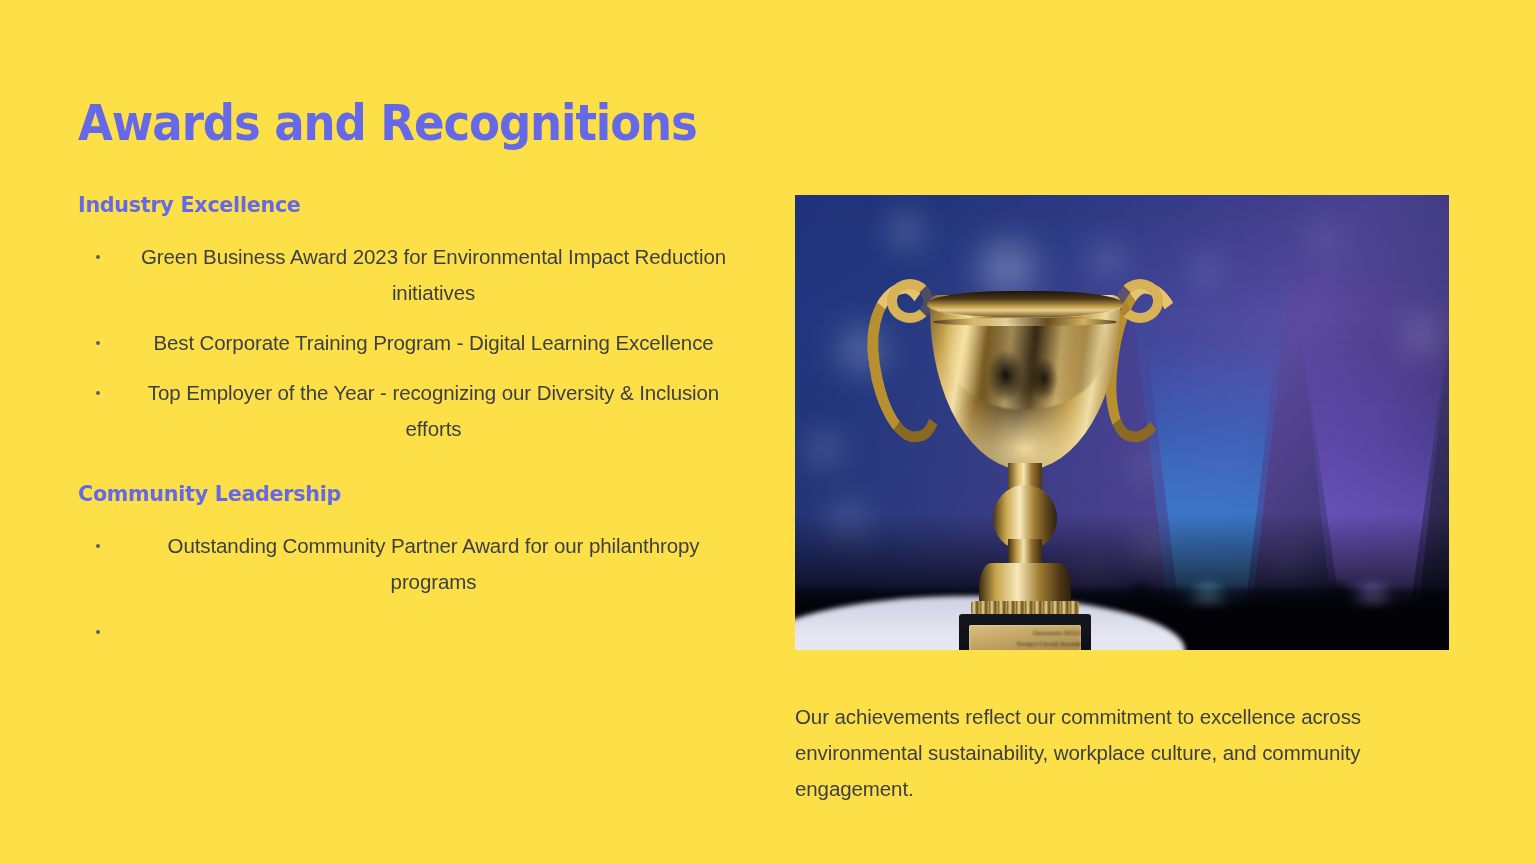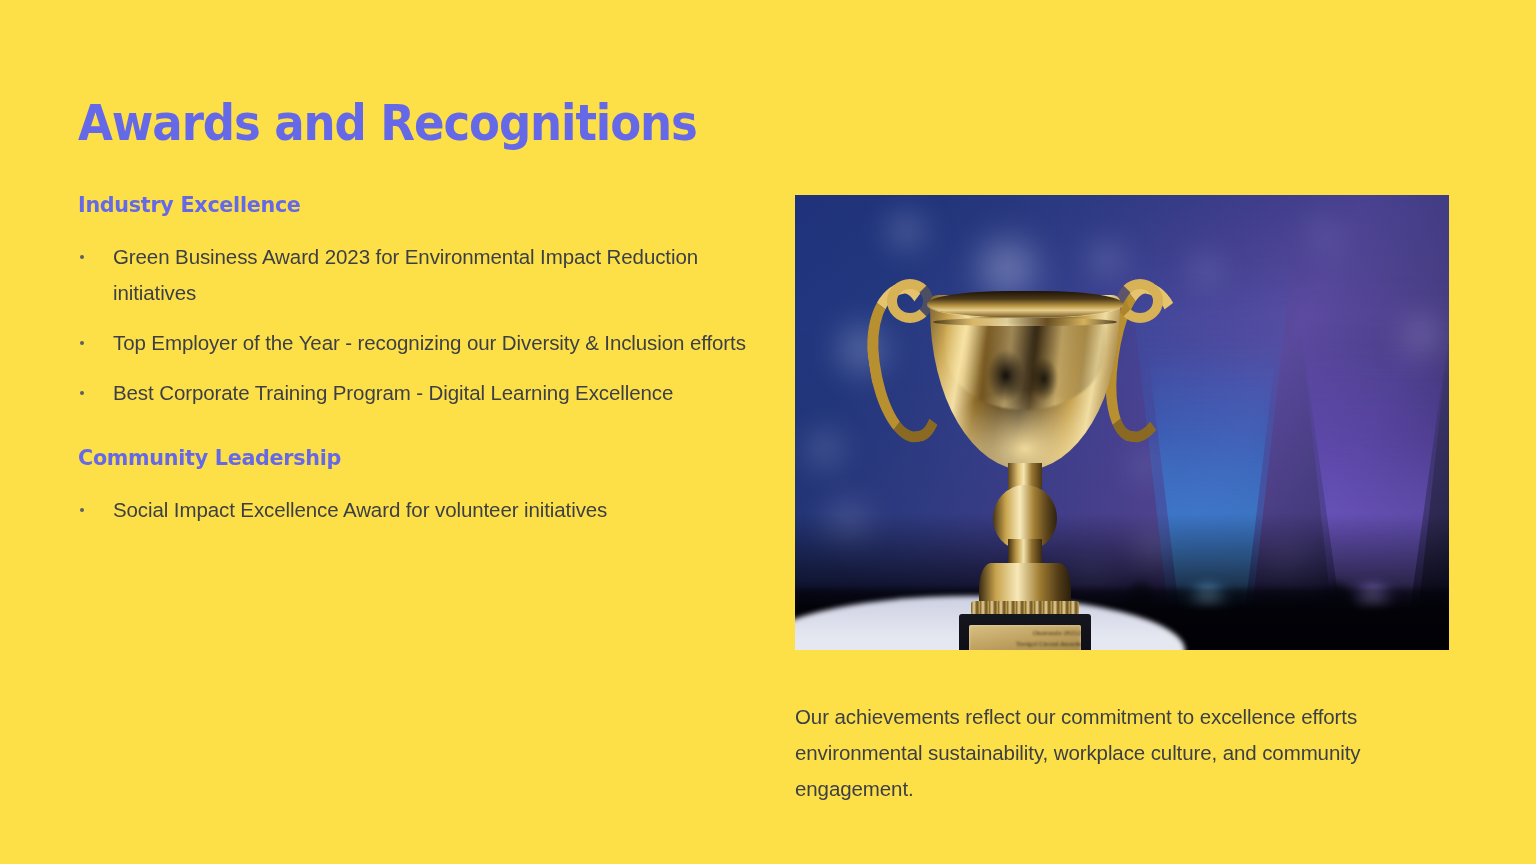--- a/index.html
+++ b/index.html
@@ -55,22 +55,23 @@
     transform-origin: left center;
     white-space: nowrap;
     margin: 0 0 22px 0;
   }
   .section-heading.second {
     margin-top: 34px;
   }
 
   ul.bullets {
     list-style: none;
-    margin: 0;
+    margin: 16px;
     padding: 0;
+    text-align: center;
   }
   ul.bullets li {
     position: relative;
     padding-left: 35px;
     margin-bottom: 14px;
     font-family: "Liberation Sans", sans-serif;
     font-size: 20.5px;
     line-height: 36px;
     color: #3c3f46;
     letter-spacing: -0.1px;
@@ -449,34 +450,37 @@
 
     <h2 class="section-heading">Industry Excellence</h2>
 
     <ul class="bullets">
       <li>
         <span class="bullet-dot"></span>
         <span>Green Business Award 2023 for Environmental Impact Reduction initiatives</span>
       </li>
       <li>
         <span class="bullet-dot"></span>
-        <span>Top Employer of the Year - recognizing our Diversity &amp; Inclusion efforts</span>
+        <span>Best Corporate Training Program - Digital Learning Excellence</span>
       </li>
       <li>
         <span class="bullet-dot"></span>
-        <span>Best Corporate Training Program - Digital Learning Excellence</span>
+        <span>Top Employer of the Year - recognizing our Diversity &amp; Inclusion efforts</span>
       </li>
     </ul>
 
     <h2 class="section-heading second">Community Leadership</h2>
 
     <ul class="bullets">
       <li>
         <span class="bullet-dot"></span>
-        <span>Social Impact Excellence Award for volunteer initiatives</span>
+        <span>Outstanding Community Partner Award for our philanthropy programs</span>
+      </li>
+      <li>
+        <span class="bullet-dot"></span>
       </li>
     </ul>
   </div>
 
   <div class="photo-frame">
     <div class="bg-base"></div>
 
     <div class="orb" style="left:82px;  top:8px;   width:58px; height:54px; background:radial-gradient(circle,rgba(215,225,255,0.40),rgba(215,225,255,0) 70%);"></div>
     <div class="orb" style="left:166px; top:30px;  width:92px; height:84px; background:radial-gradient(circle,rgba(222,228,255,0.50),rgba(222,228,255,0) 68%);"></div>
     <div class="orb" style="left:286px; top:40px;  width:52px; height:48px; background:radial-gradient(circle,rgba(205,218,255,0.34),rgba(205,218,255,0) 70%);"></div>
@@ -530,15 +534,15 @@
 
       <div class="base-plaque">
         <div class="plaque-line">Ouatouale 20212</div>
         <div class="plaque-line">Tavigol Cirotal Awards</div>
 
       </div>
 
     </div>
   </div>
 
-  <p class="caption">Our achievements reflect our commitment to excellence efforts environmental sustainability, workplace culture, and community engagement.</p>
+  <p class="caption">Our achievements reflect our commitment to excellence across environmental sustainability, workplace culture, and community engagement.</p>
 
 </div>
 
 </body></html>

